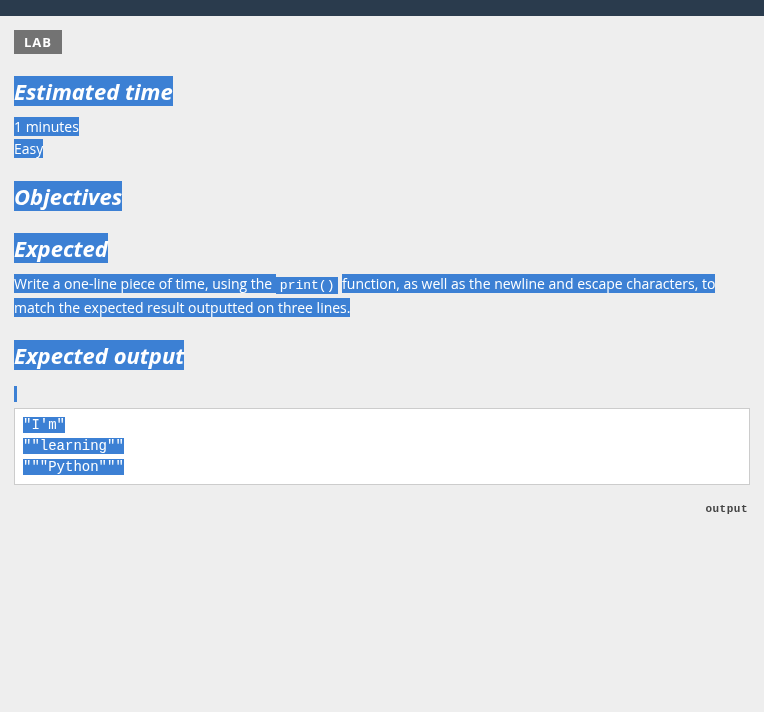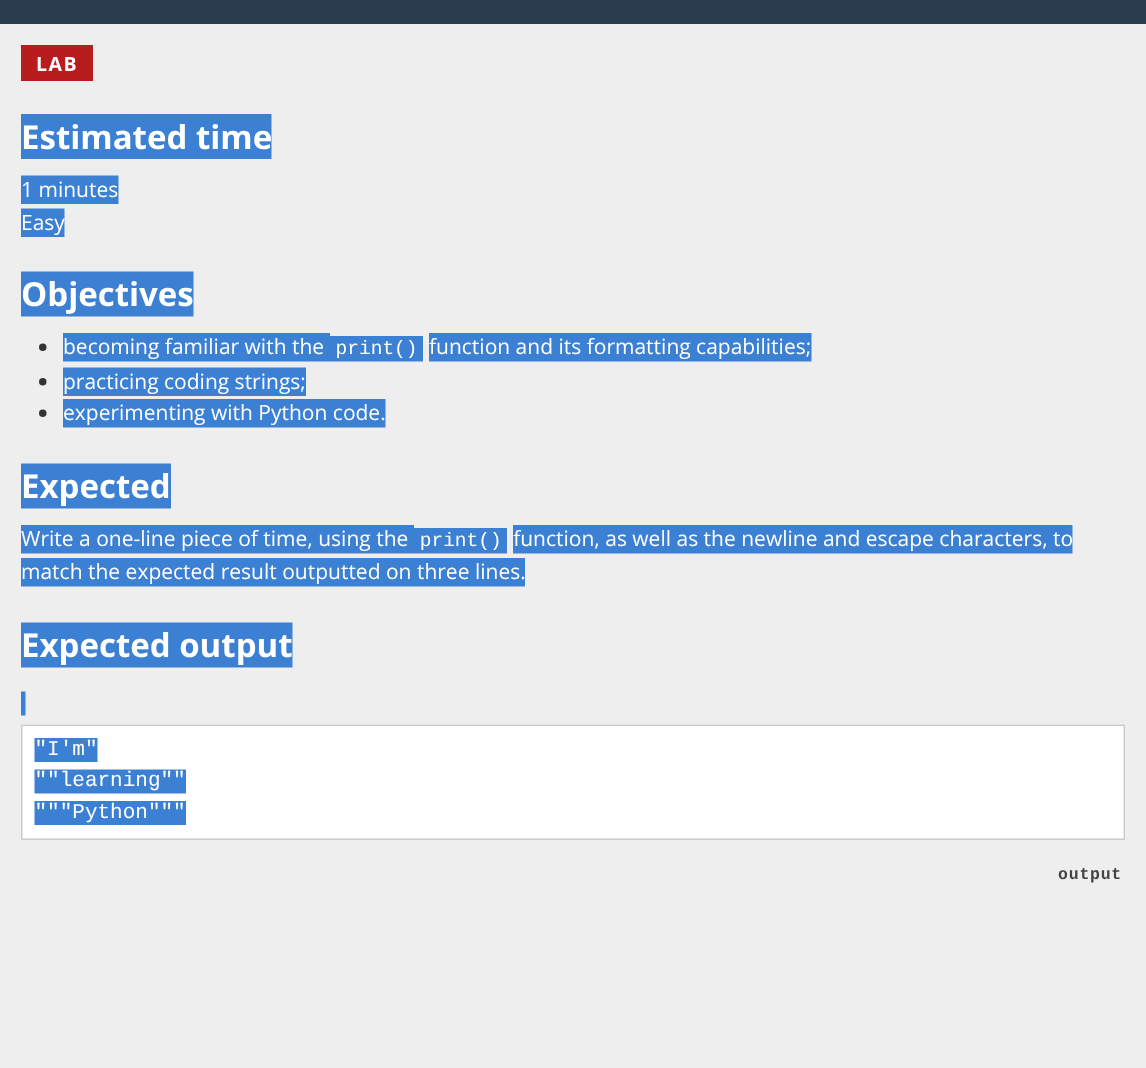--- a/index.html
+++ b/index.html
@@ -13,32 +13,33 @@
   .topbar {
     background: #2a3b4d;
     height: 16px;
     width: 100%;
   }
   .content {
     padding: 14px;
   }
   .lab-badge {
     display: inline-block;
-    background: #b91c1c;
+    background: #737373;
     color: #fff;
     font-weight: 700;
     font-size: 13px;
     letter-spacing: 1px;
     padding: 3px 10px;
   }
   h2.selected-heading {
     font-size: 22px;
     font-weight: 700;
     margin-top: 22px;
     margin-bottom: 10px;
+    font-style: italic;
   }
   .sel {
     background: #3c80d4;
     color: #fff;
   }
   p.body-line {
     font-size: 14px;
     line-height: 1.55;
   }
   ul {
@@ -94,25 +95,20 @@
 <div class="content">
 
   <span class="lab-badge">LAB</span>
 
   <h2 class="selected-heading"><span class="sel">Estimated time</span></h2>
   <p class="body-line"><span class="sel">1 minutes</span></p>
 
   <p class="body-line"><span class="sel">Easy</span></p>
 
   <h2 class="selected-heading"><span class="sel">Objectives</span></h2>
-  <ul>
-    <li><span class="sel">becoming familiar with the </span> <code class="inline sel">print()</code> <span class="sel"> function and its formatting capabilities;</span></li>
-    <li><span class="sel">practicing coding strings;</span></li>
-    <li><span class="sel">experimenting with Python code.</span></li>
-  </ul>
 
   <h2 class="selected-heading mt-scenario"><span class="sel">Expected</span></h2>
   <p class="body-line"><span class="sel">Write a one-line piece of time, using the </span> <code class="inline sel">print()</code> <span class="sel"> function, as well as the newline and escape characters, to match the expected result outputted on three lines.</span></p>
 
   <h2 class="selected-heading"><span class="sel">Expected output</span></h2>
   <span class="caret sel"></span>
   <div class="codebox"><span class="sel">"I'm"</span>
 <span class="sel">""learning""</span>
 <span class="sel">"""Python"""</span></div>
   <div class="output-label">output</div>

